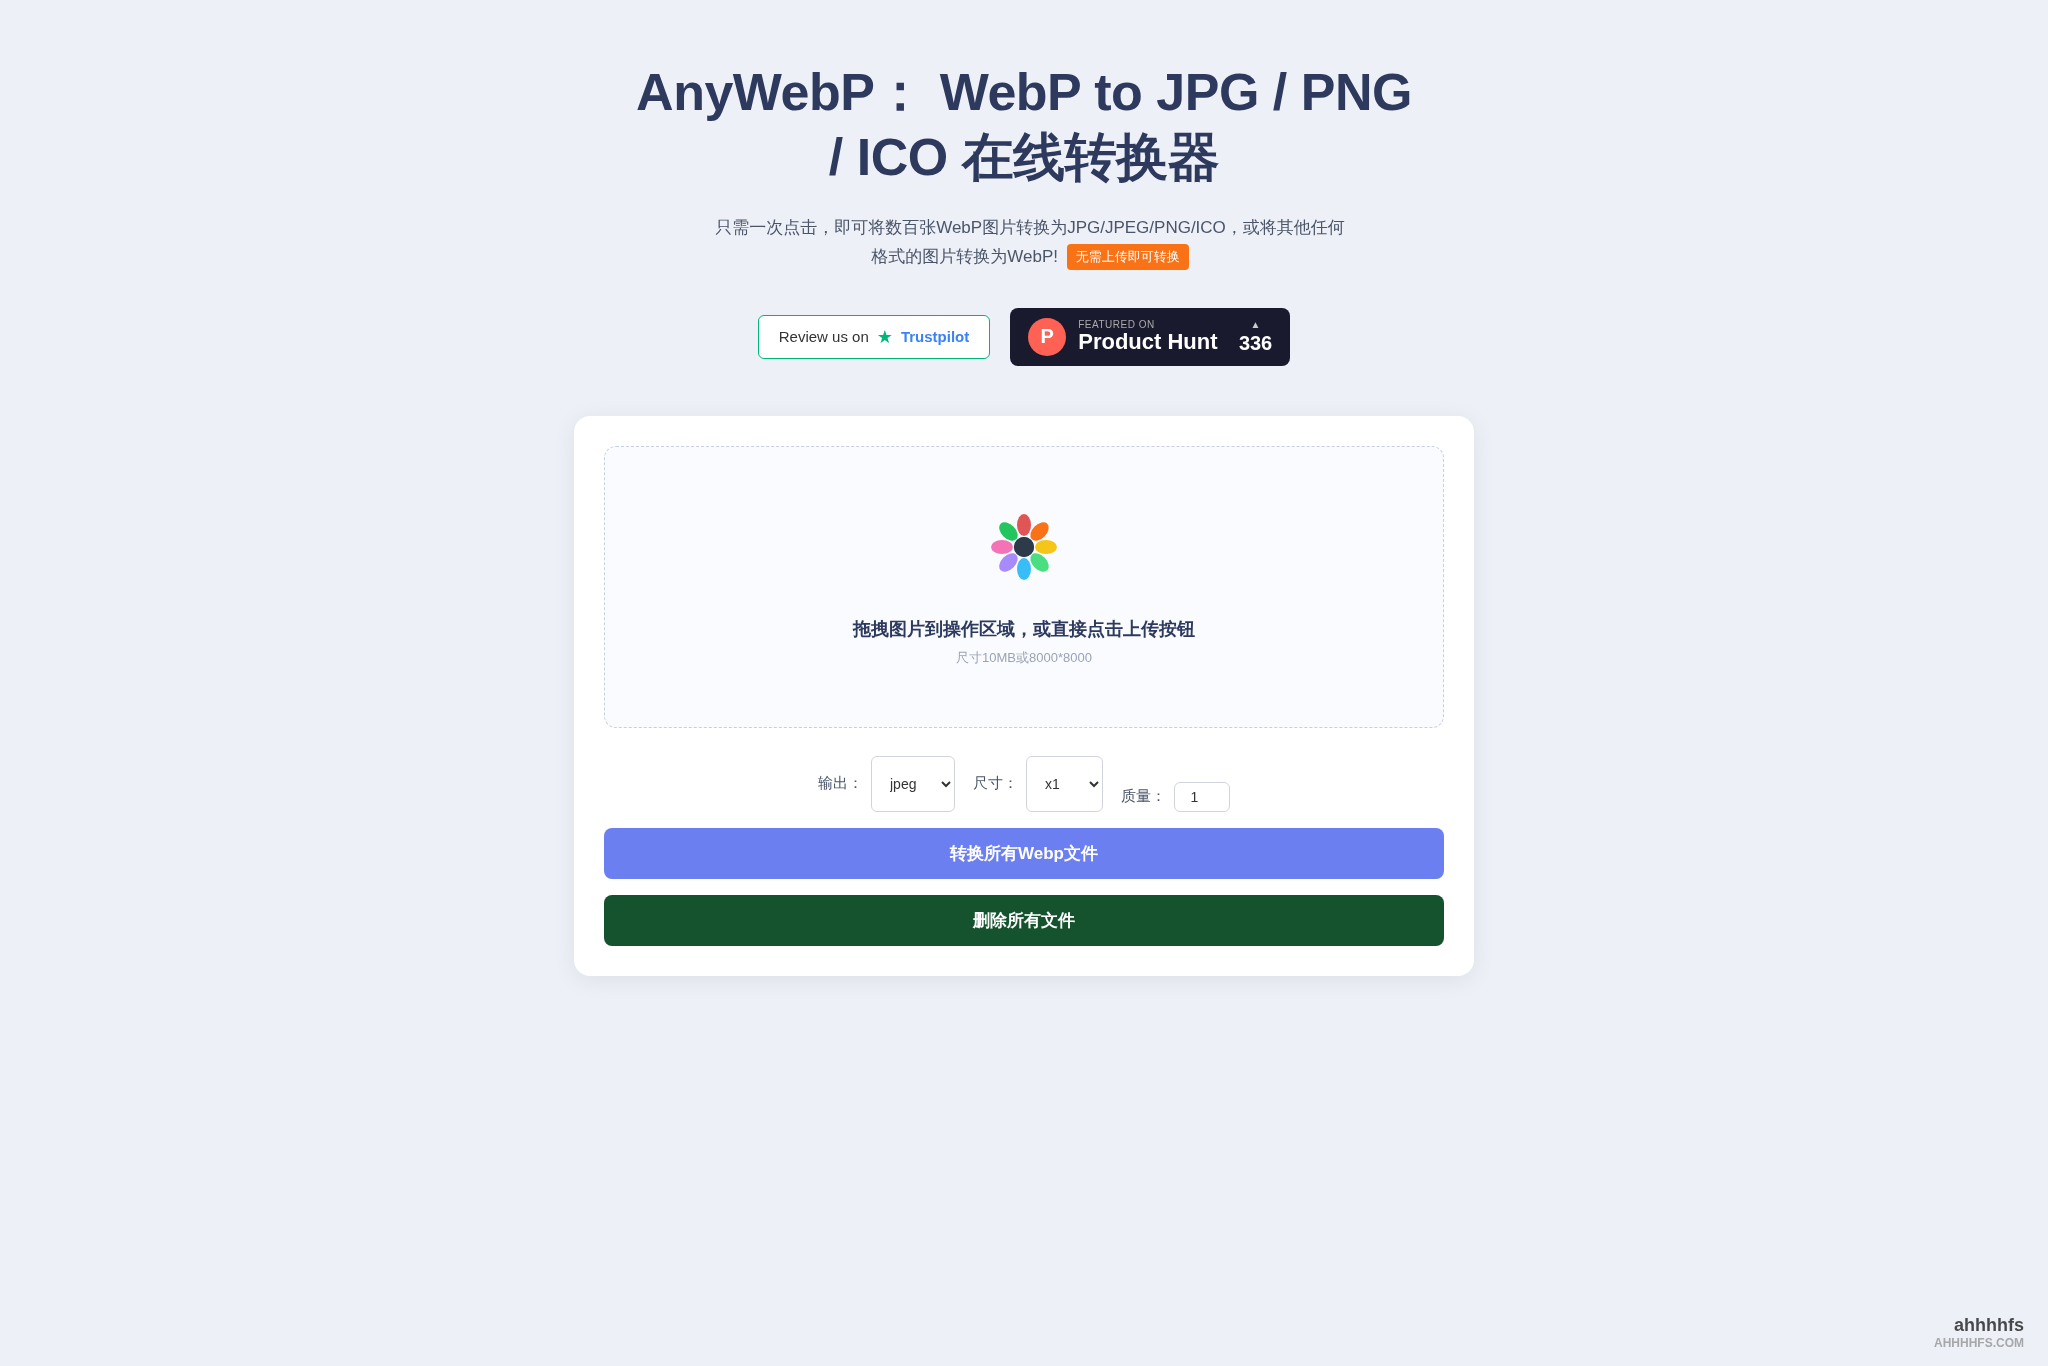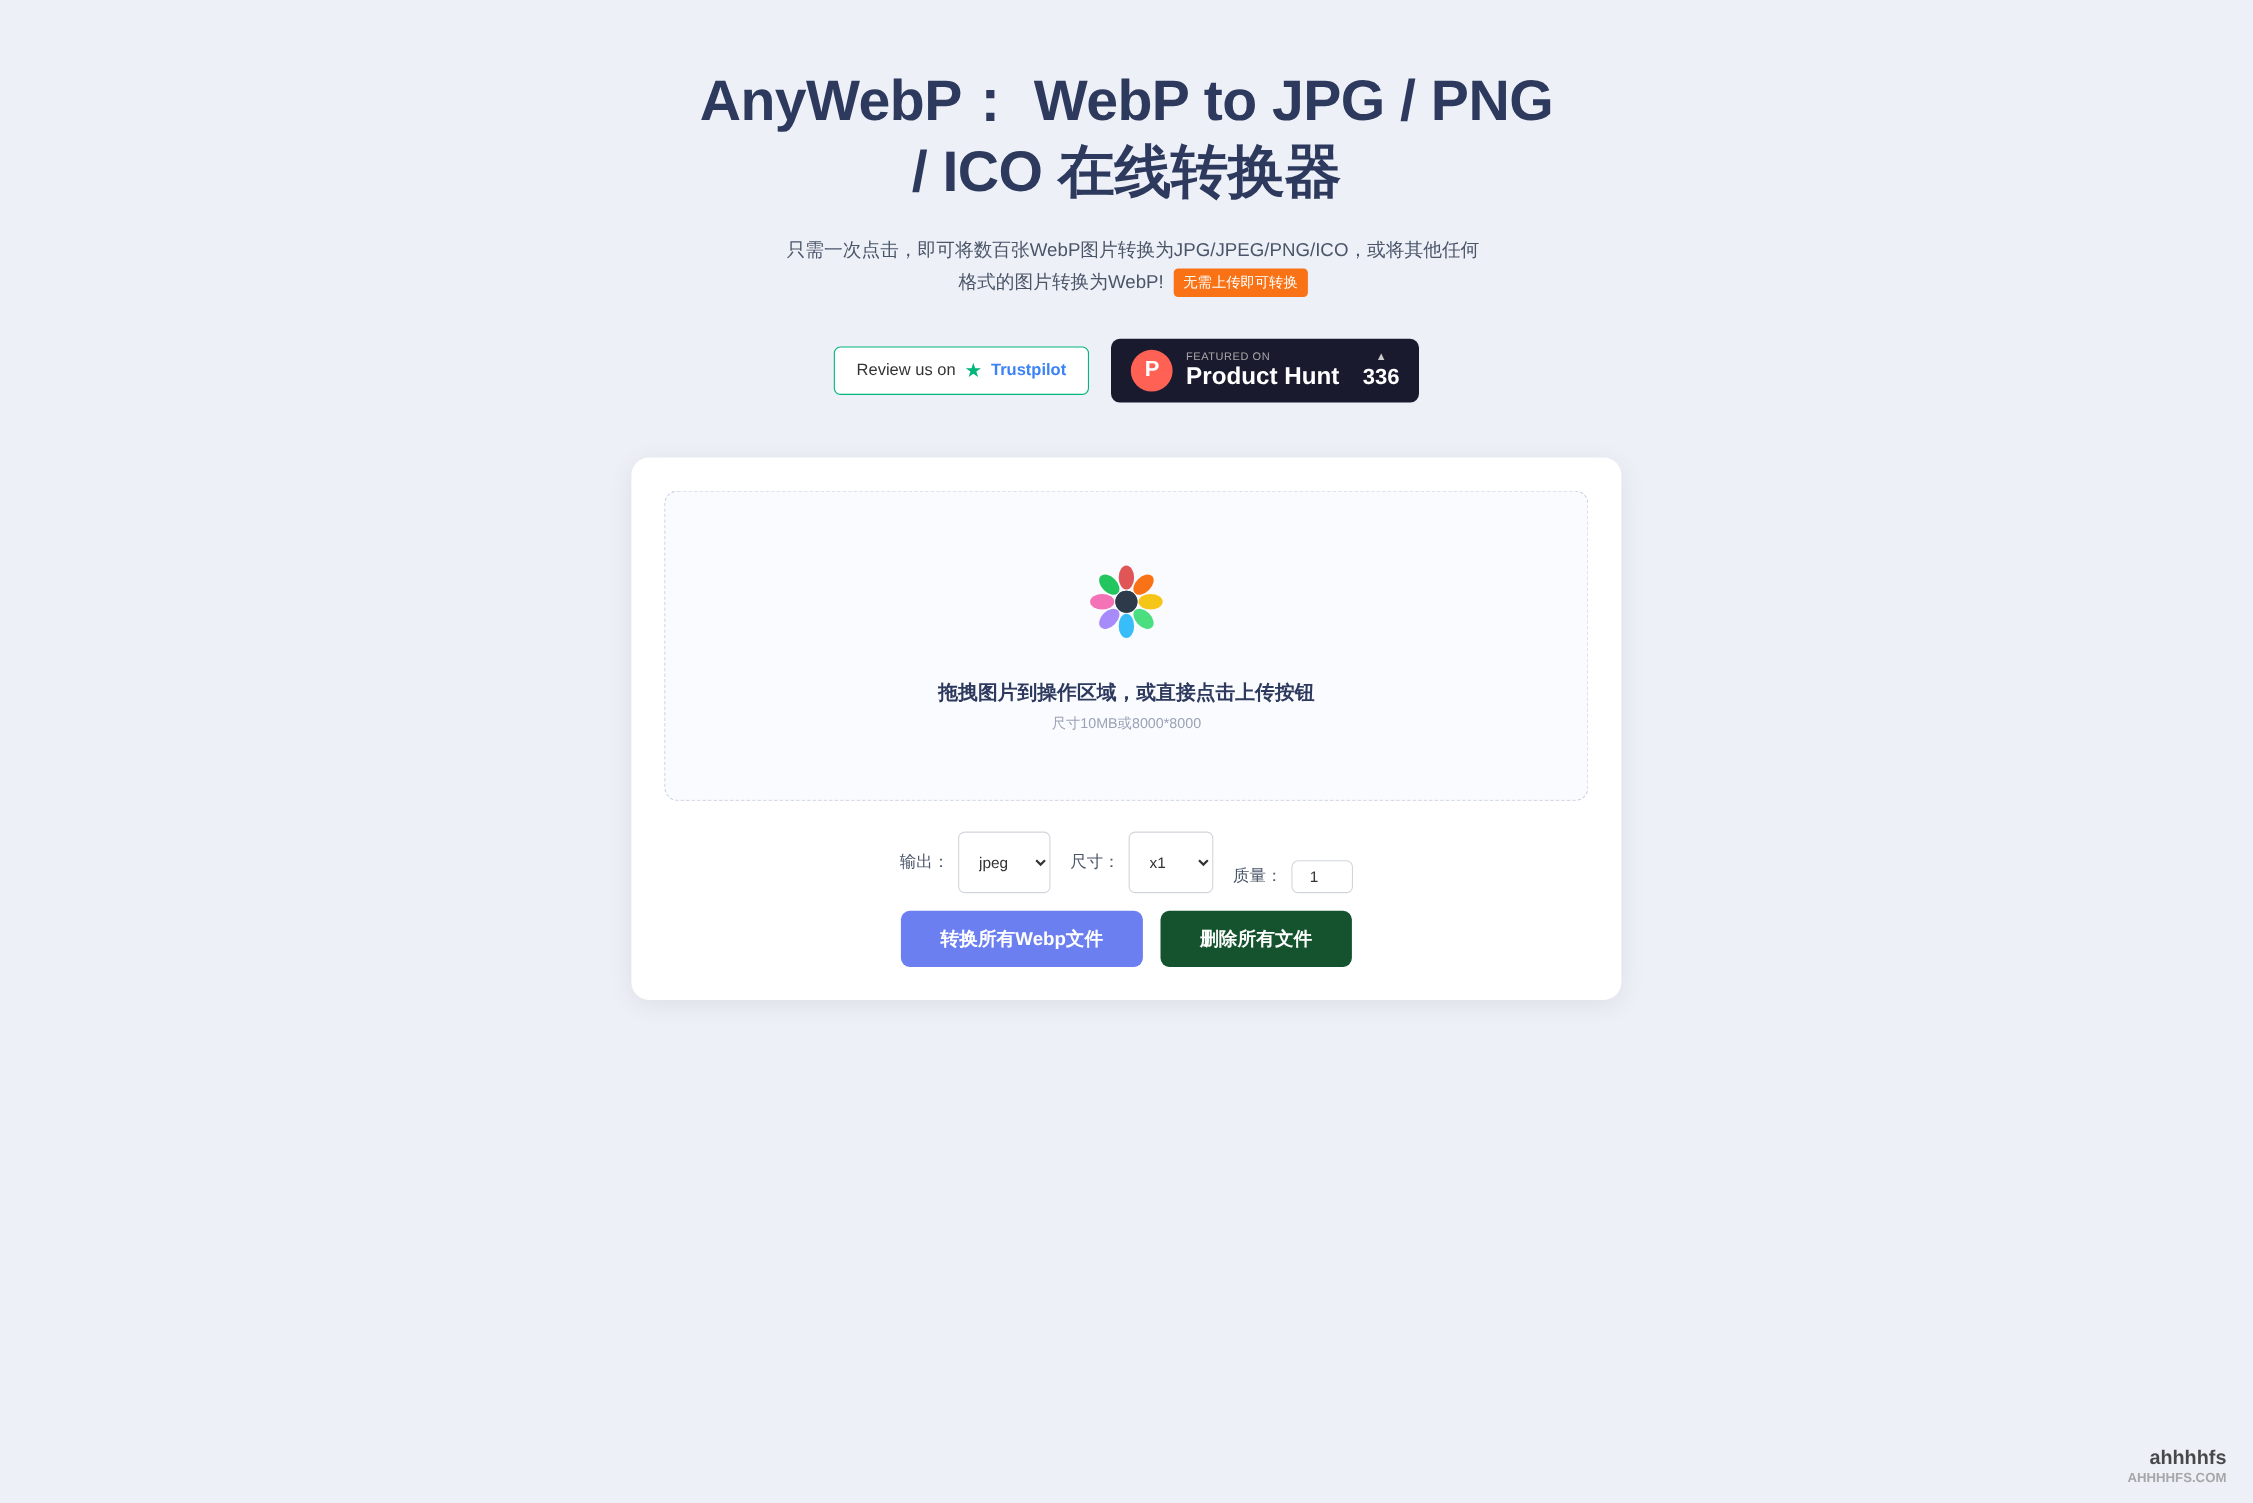--- a/index.html
+++ b/index.html
@@ -214,20 +214,21 @@
       color: #333;
       width: 56px;
       text-align: center;
     }
 
     .action-row {
       display: flex;
       gap: 16px;
       justify-content: center;
       flex-wrap: wrap;
+      flex-direction: column;
     }
 
     .btn-convert {
       background: #6c7ff0;
       color: #fff;
       border: none;
       border-radius: 8px;
       padding: 14px 36px;
       font-size: 17px;
       font-weight: 600;

